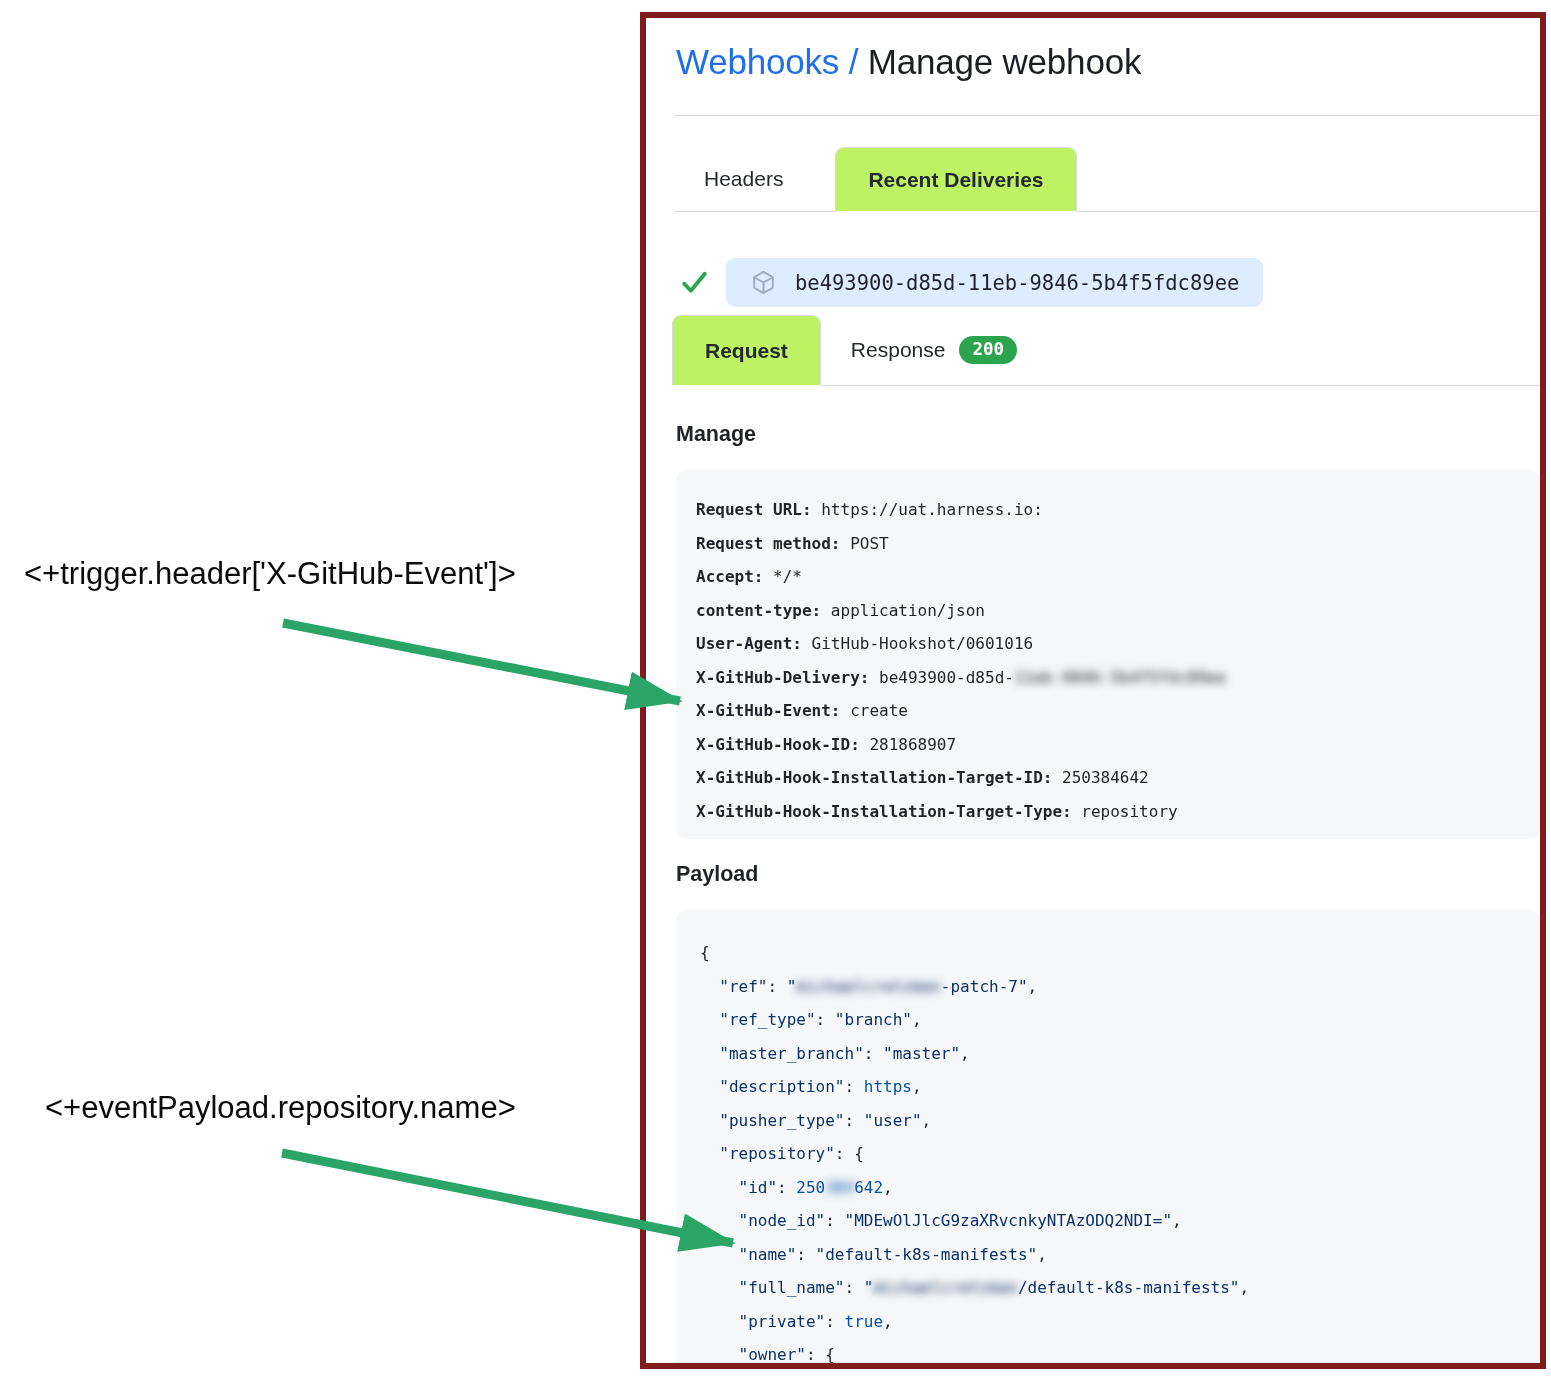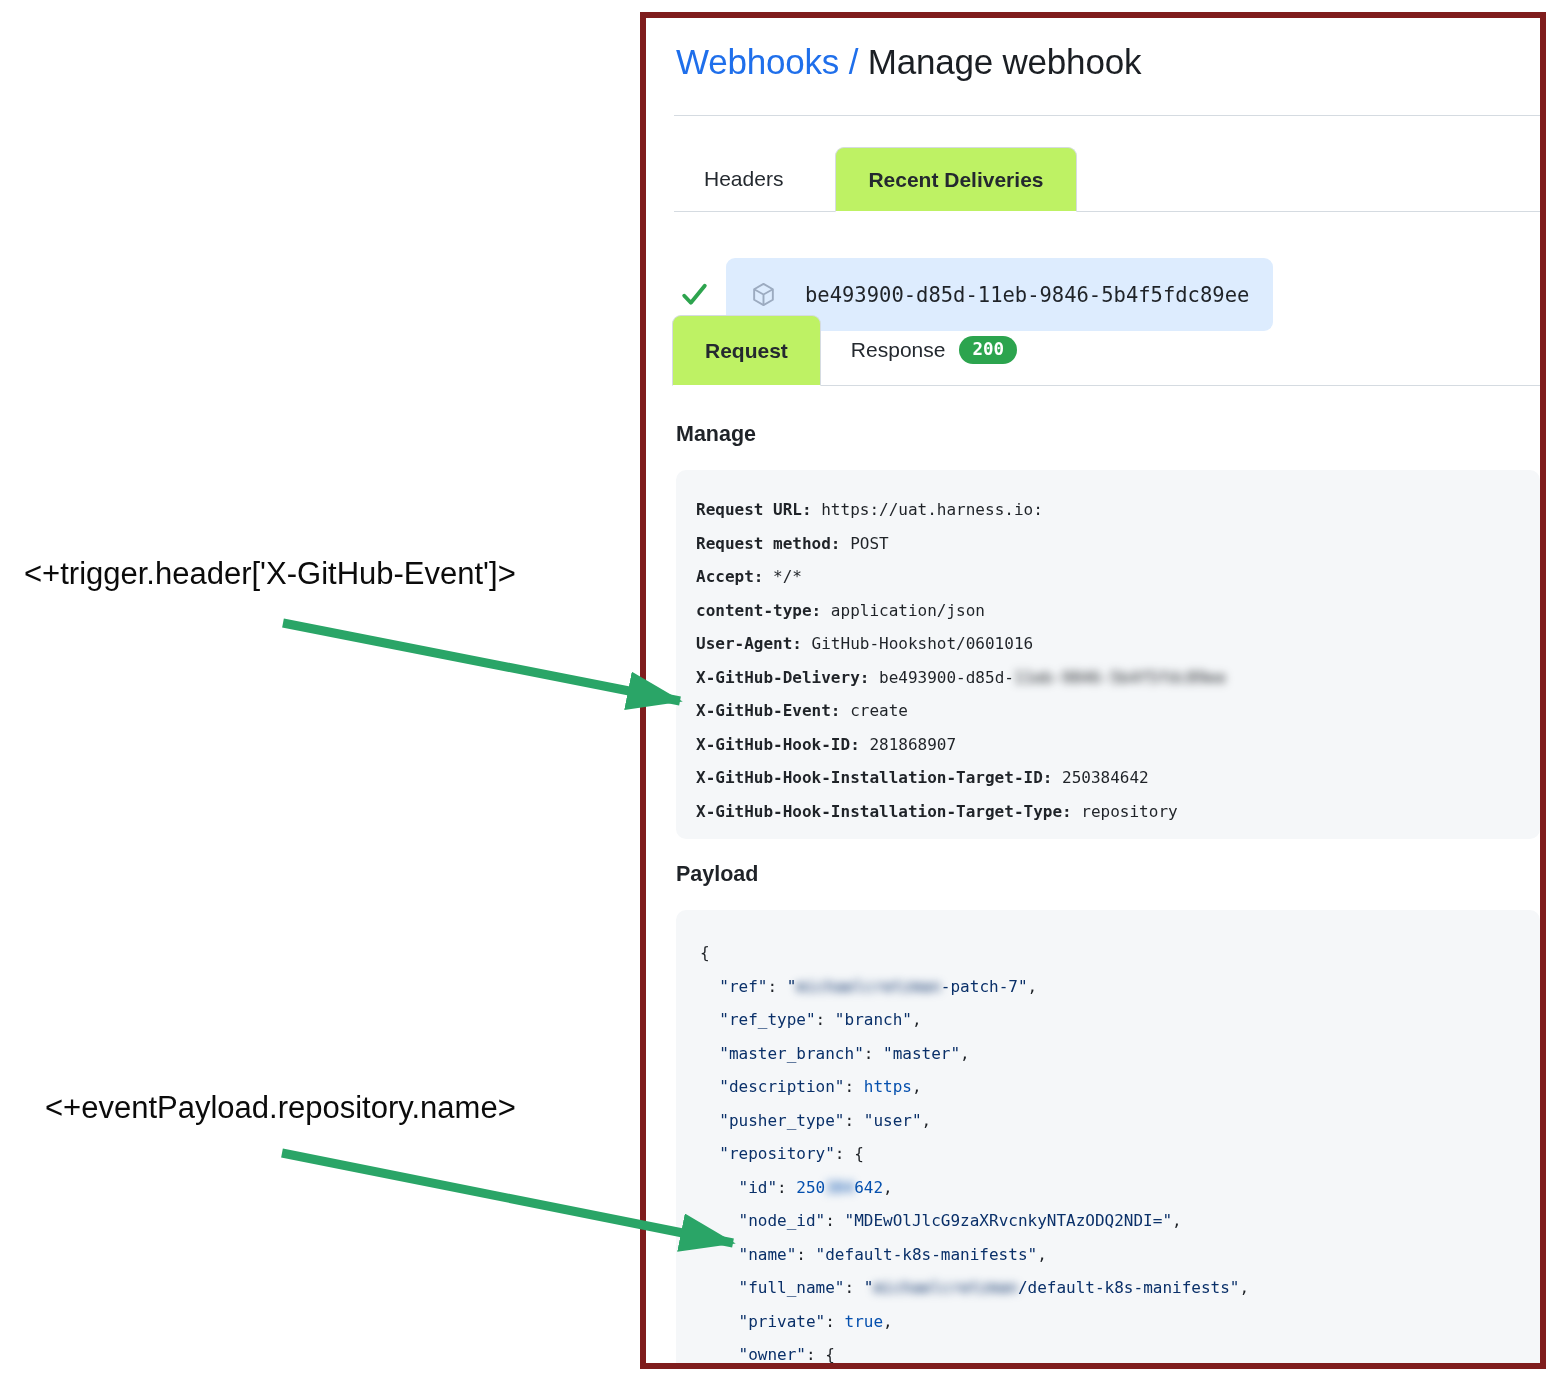--- a/index.html
+++ b/index.html
@@ -38,22 +38,22 @@
   }
   .tabs1 .tab.active { margin-left:22px; }
   .status-badge {
     background:#2ca44e; color:#ffffff; font-family:"DejaVu Sans Mono", monospace;
     font-size:17.5px; font-weight:700; padding:5px 13px; border-radius:16px; line-height:1;
   }
 
   
   .delivery-row { position:absolute; left:34px; top:240px; display:flex; align-items:center; gap:17px; }
   .delivery-chip {
-    display:flex; align-items:center; gap:28px; background:#ddecfe; border-radius:9px;
-    padding:23px 24px; cursor:pointer;
+    display:flex; align-items:center; gap:18px; background:#ddecfe; border-radius:9px;
+    padding:11px 24px; cursor:pointer;
   }
   .delivery-chip .guid {
     font-family:"DejaVu Sans Mono", monospace; font-size:20.5px; color:#1f2328; white-space:nowrap;
   }
 
   
   .section-title { position:absolute; left:30px; font-size:21.5px; font-weight:700; color:#1f2328; }
   .headers-title { top:404px; }
   .payload-title { top:844px; }
 

